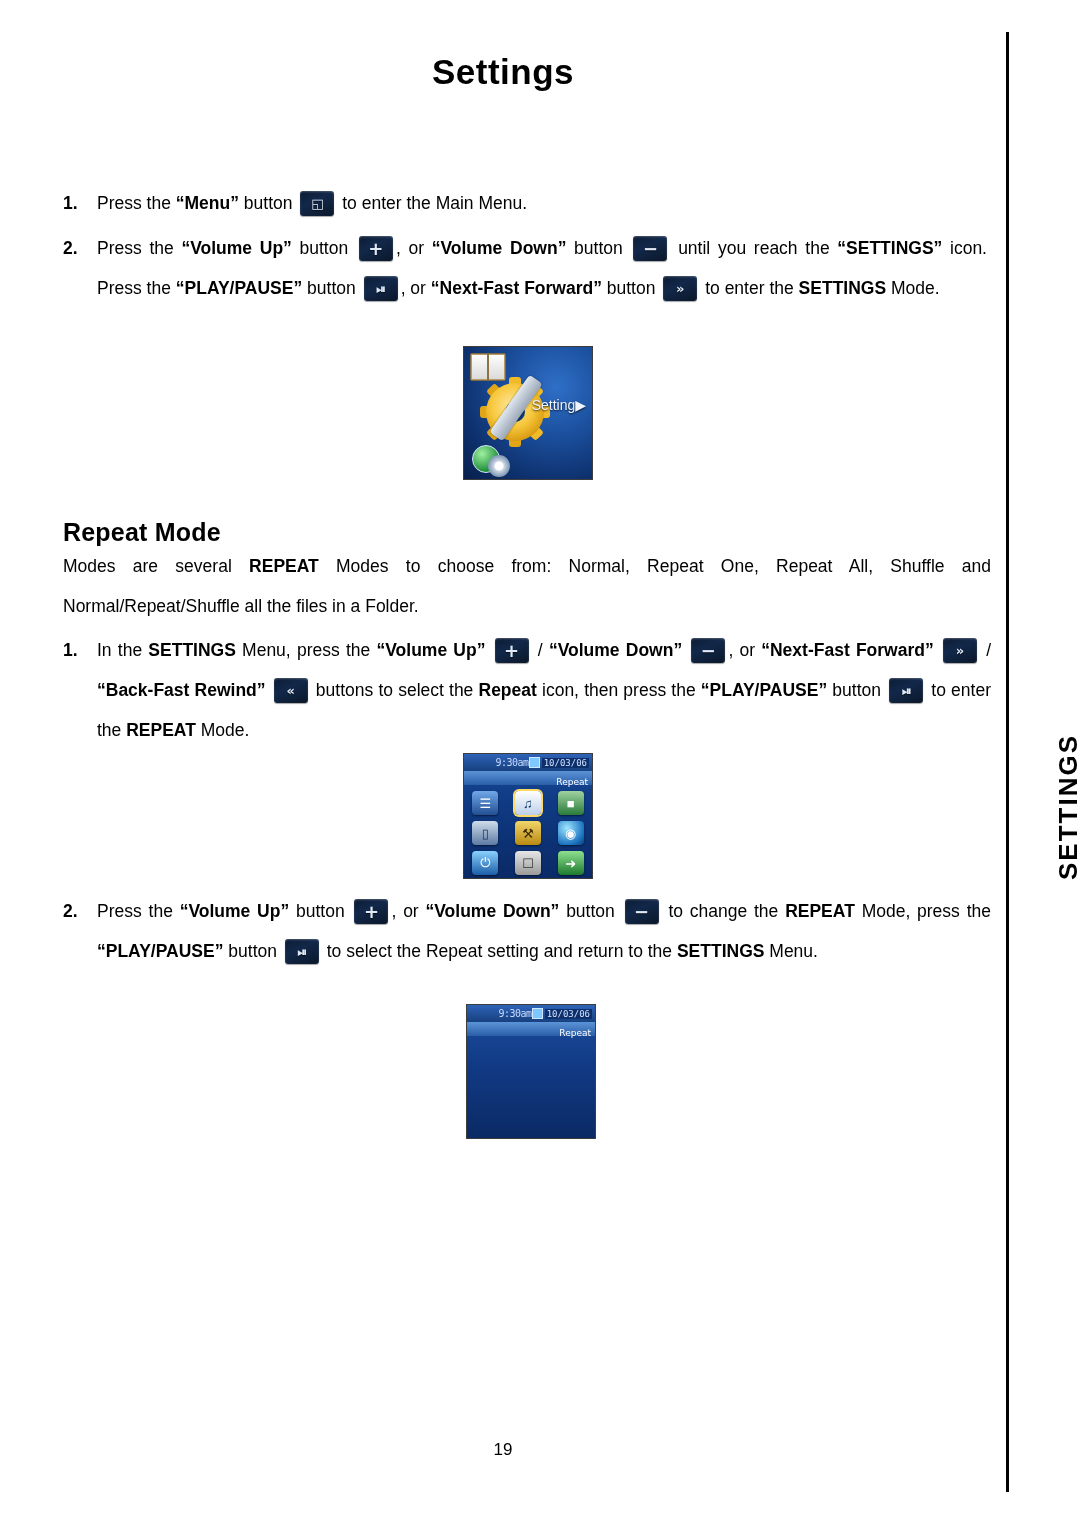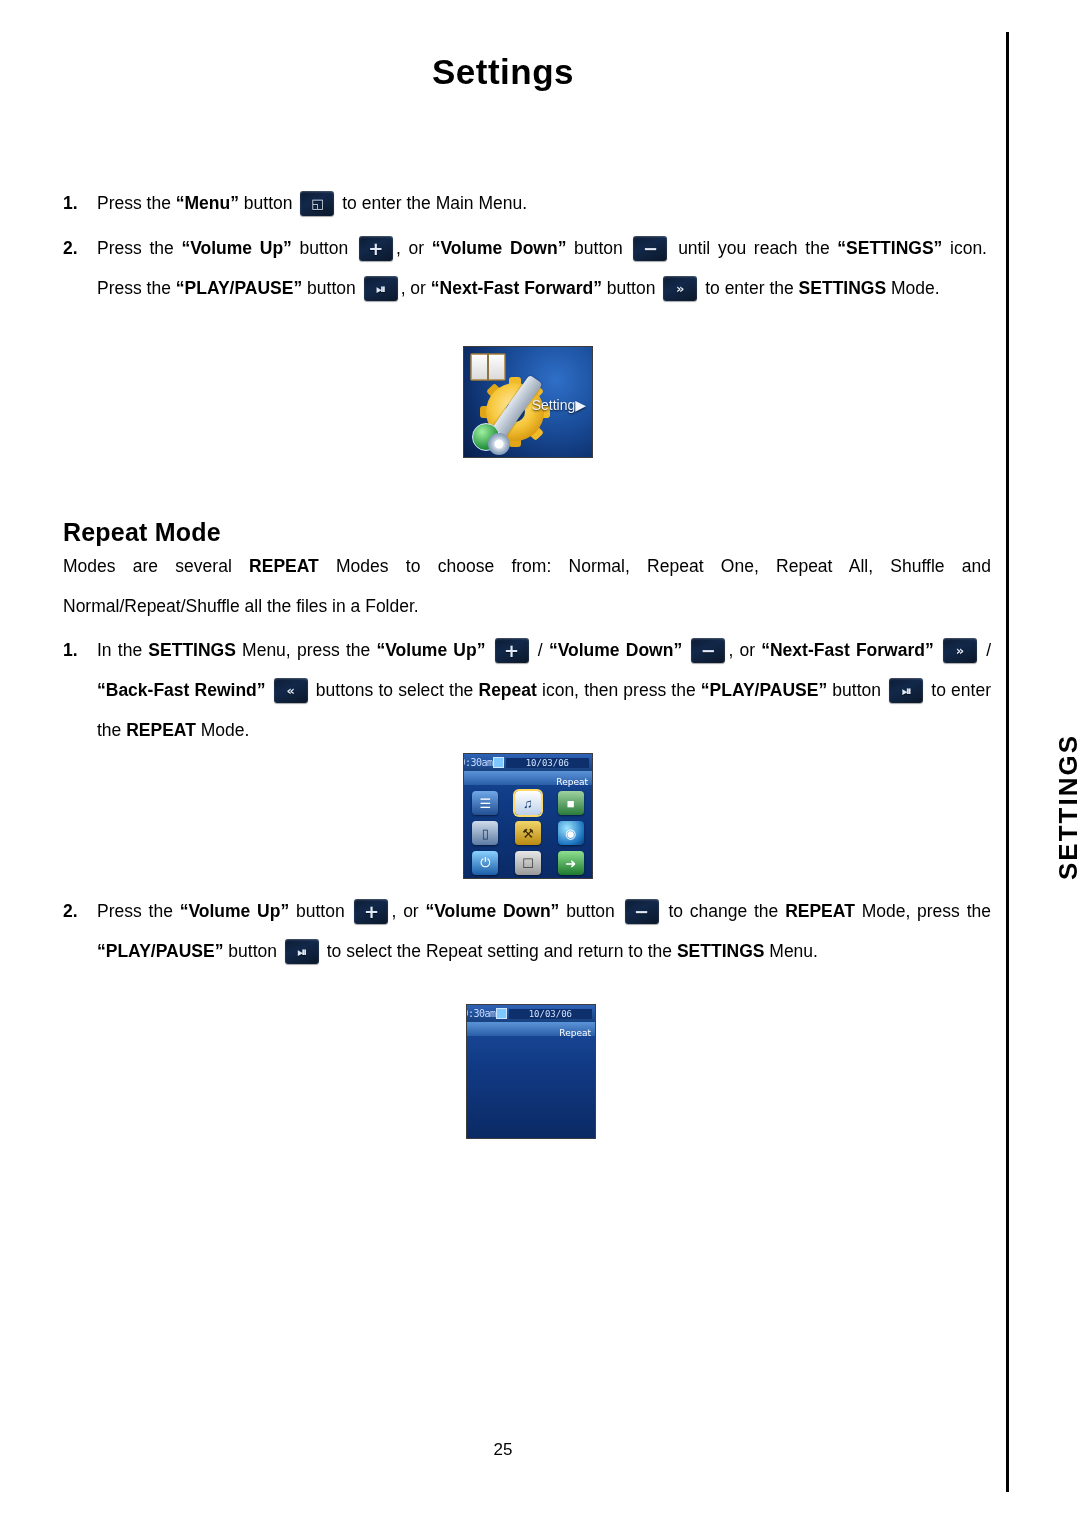--- a/index.html
+++ b/index.html
@@ -100,21 +100,21 @@
   .lcd {
     position: absolute;
     border: 1px solid #3d3d3d;
     box-sizing: border-box;
     overflow: hidden;
   }
   #shot-settings {
     left: 463px;
     top: 346px;
     width: 130px;
-    height: 112px;
+    height: 134px;
     background: radial-gradient(circle at 72% 30%, #2f6fc7 0%, #1b4f9d 38%, #0d2f6b 75%, #081f4c 100%);
   }
   #shot-settings .word {
     position: absolute;
     right: 6px;
     top: 50px;
     color: #eef4ff;
     font-size: 14px;
     font-family: "Liberation Sans", sans-serif;
     text-shadow: 0 1px 2px rgba(0,0,0,0.8);
@@ -224,21 +224,21 @@
   .statusbar .batt {
     width: 9px; height: 9px;
     background: #7ec8ff;
     border: 1px solid #cfe6ff;
   }
   .statusbar .date {
     color: #cfe2ff;
     font-family: "DejaVu Sans Mono", monospace;
     font-size: 9px;
     background: #0d2f6b;
-    padding: 0 20px;
+    padding: 0 2px;
   }
   .titlebar {
     position: absolute;
     left: 0; right: 0; top: 17px;
     height: 14px;
     background: linear-gradient(180deg,#5b93d8,#2a5fa8);
     text-align: right;
     padding-right: 4px;
     box-sizing: border-box;
   }
@@ -400,14 +400,14 @@
         <span class="date">10/03/06</span>
       </span>
     </div>
     <div class="titlebar">
       <span>Repeat</span>
     </div>
   </div>
 
   <div class="kicker">SETTINGS</div>
 
-  <div class="page-number">25</div>
+  <div class="page-number">19</div>
 </div>
 
 </body></html>

